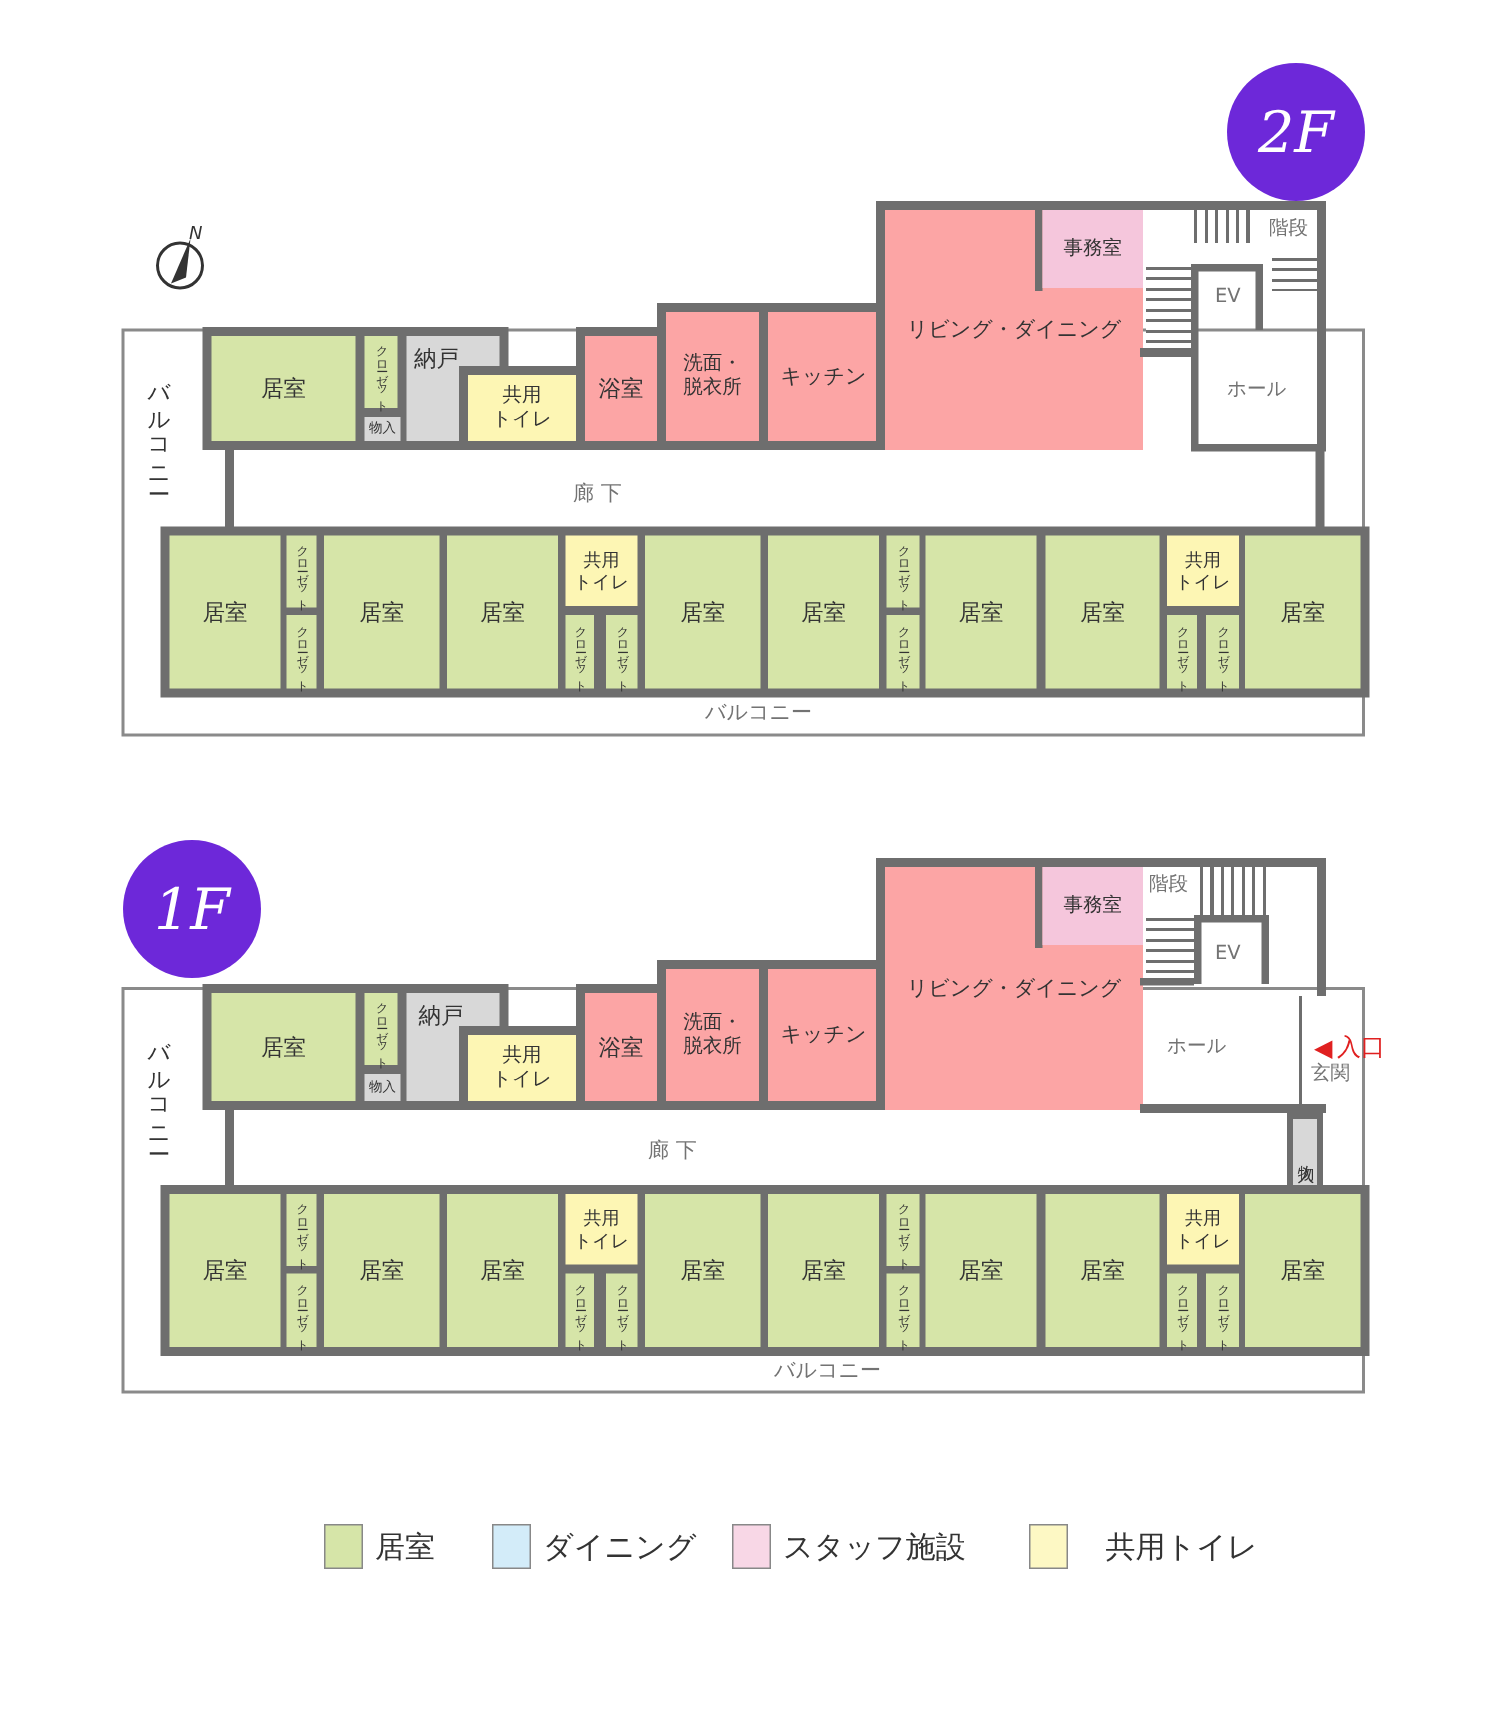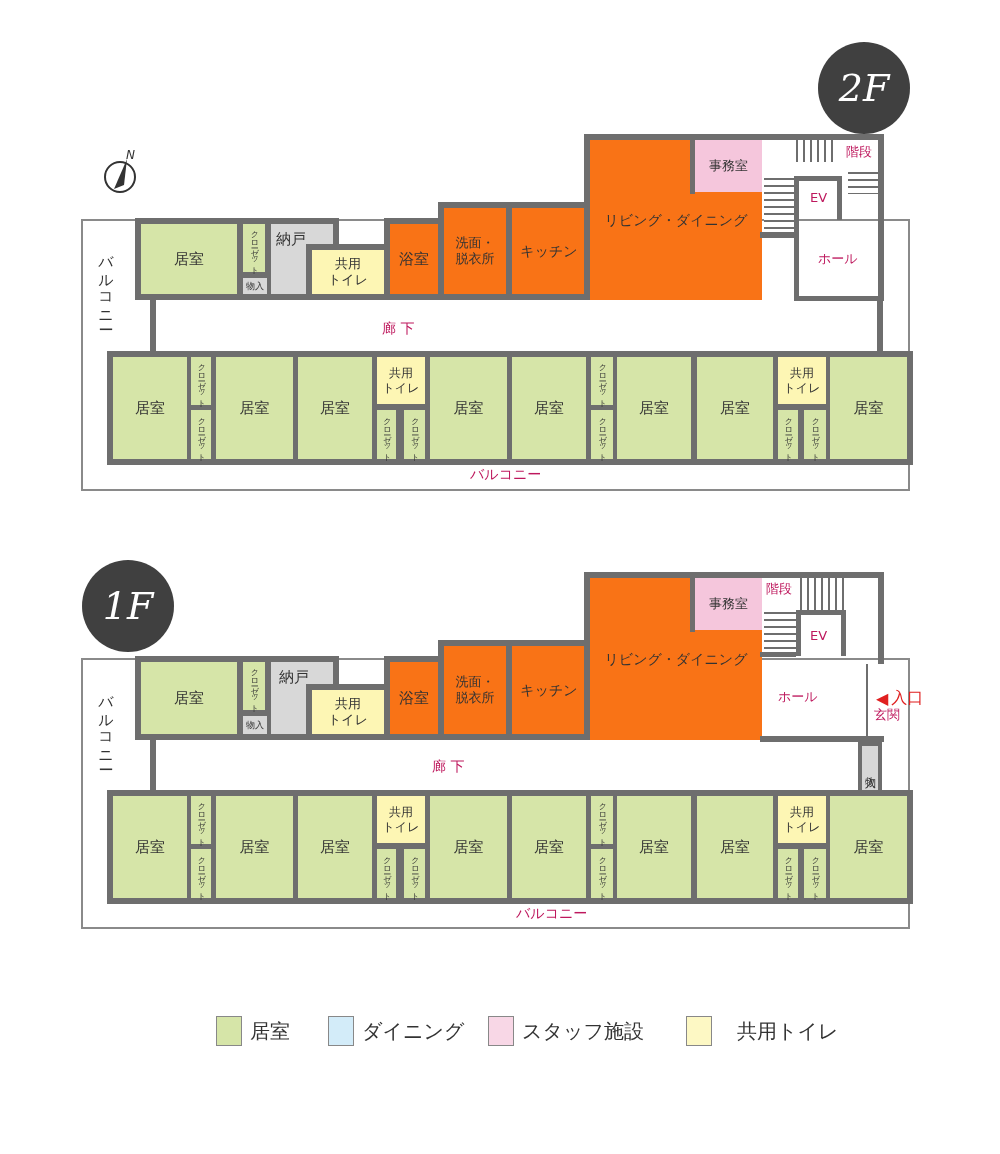--- a/index.html
+++ b/index.html
@@ -3,32 +3,32 @@
 <meta charset="utf-8">
 <style>
   html, body { margin:0; padding:0; background:#ffffff; }
   body { width:1000px; height:1154px; position:relative; overflow:hidden;
          font-family:"DejaVu Sans", sans-serif; color:#333; }
   .abs { position:absolute; box-sizing:border-box; }
   .wall { background:#6e6e6e; }
   .room { position:absolute; display:flex; align-items:center; justify-content:center;
           text-align:center; font-size:15px; line-height:1.2; color:#333; box-sizing:border-box; }
   .green { background:#d6e5a8; }
-  .blue  { background:#f97316; }
+  .blue  { background:#fca5a5; }
   .pink  { background:#f5c6dc; }
   .yellow{ background:#fdf6b4; }
   .gray  { background:#d8d8d8; }
   .white { background:#ffffff; }
   .vert  { writing-mode:vertical-rl; font-size:8px; letter-spacing:0px; }
   .small { font-size:9px; }
   .outline { position:absolute; border:2px solid #8a8a8a; box-sizing:border-box; background:#fff; }
-  .badge { position:absolute; width:92px; height:92px; border-radius:50%; background:#404040;
+  .badge { position:absolute; width:92px; height:92px; border-radius:50%; background:#6d28d9;
            color:#fff; display:flex; align-items:center; justify-content:center;
            font-family:"DejaVu Serif", serif; font-style:italic; font-size:38px; }
-  .label { position:absolute; font-size:14px; color:#be185d; }
+  .label { position:absolute; font-size:14px; color:#737373; }
   .vlabel { position:absolute; writing-mode:vertical-rl; font-size:15px; color:#333; letter-spacing:2px; }
   .legend { position:absolute; display:flex; align-items:center; gap:8px; font-size:20px; color:#333; }
   .swatch { width:26px; height:30px; border:1px solid #888; box-sizing:border-box; }
   .stairs { position:absolute; background:repeating-linear-gradient(90deg,#6e6e6e 0 2px,#fff 2px 7px); }
   .stairs-h { position:absolute; background:repeating-linear-gradient(180deg,#6e6e6e 0 2px,#fff 2px 7px); }
   .entry { position:absolute; color:#e02020; font-size:16px; display:flex; align-items:center; gap:3px; }
 </style>
 </head>
 <body>
 

